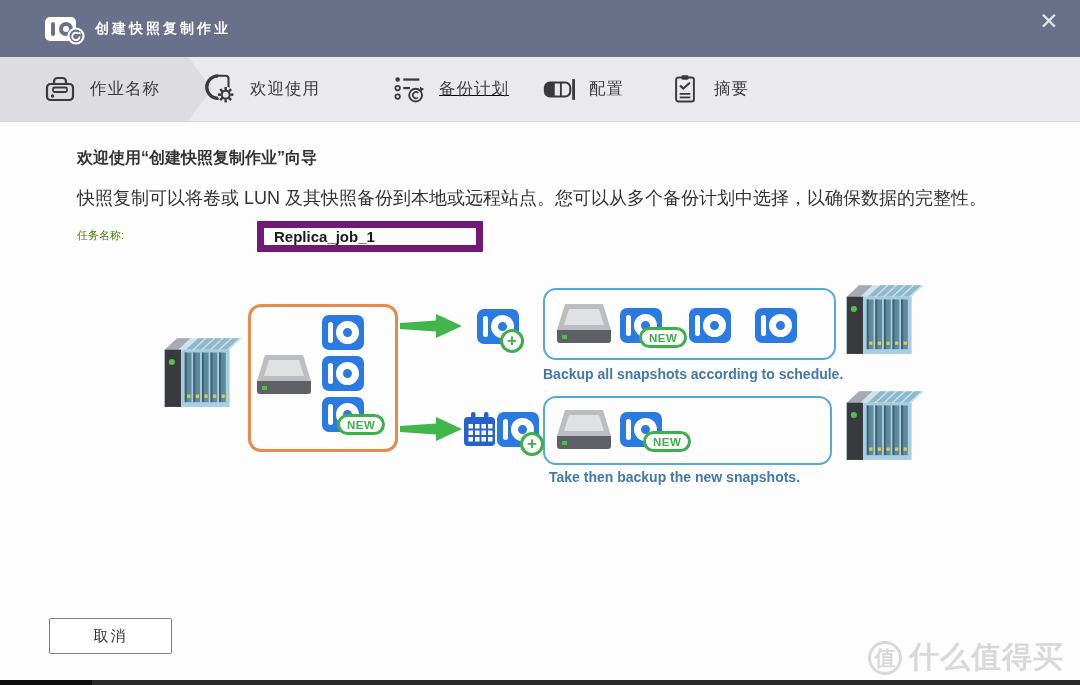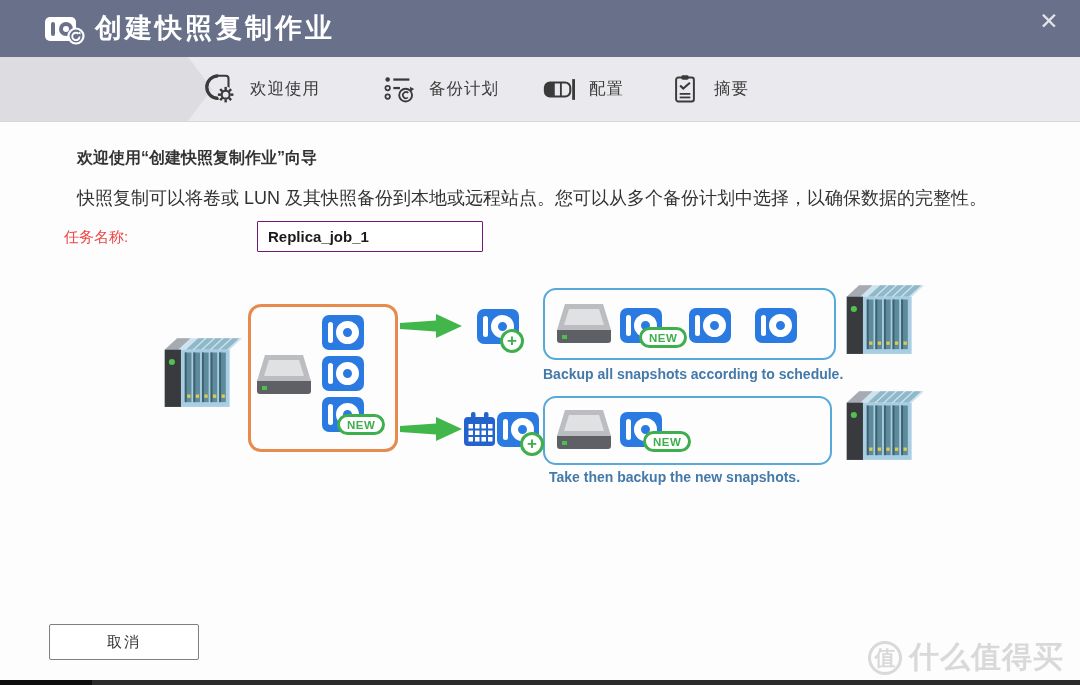--- a/index.html
+++ b/index.html
@@ -5,45 +5,45 @@
   html,body{margin:0;padding:0;background:#fff;}
   .app{
     position:relative;width:1080px;height:685px;overflow:hidden;background:#fdfdfe;
     font-family:"Liberation Sans","DejaVu Sans",sans-serif;
   }
   
   .titlebar{position:absolute;left:0;top:0;width:1080px;height:57px;background:#68708a;}
   .titlebar .app-icon{position:absolute;left:44px;top:13px;}
   .titlebar .title{
     position:absolute;left:95px;top:0;height:53px;line-height:57px;
-    color:#ffffff;font-size:27px;font-weight:bold;letter-spacing:3px;
+    color:#ffffff;font-size:14px;font-weight:bold;letter-spacing:3px;
   }
   .titlebar .close{
     position:absolute;right:14px;top:4px;width:34px;height:34px;line-height:34px;
     text-align:center;color:#e3e5ea;font-size:23px;cursor:pointer;
   }
   
   .tabbar{
     position:absolute;left:0;top:57px;width:1080px;height:64px;
     background:#eaeaee;border-bottom:1px solid #d8d8dc;
   }
   .active-bg{
     position:absolute;left:0;top:0;width:212px;height:64px;background:#dcdce1;
     clip-path:polygon(0 0,188px 0,212px 32px,188px 64px,0 64px);
   }
   .tab{position:absolute;top:0;height:64px;display:flex;align-items:center;gap:13px;cursor:pointer;}
   .tab .lbl{font-size:16.5px;color:#3c3c3c;letter-spacing:1px;white-space:nowrap;}
-  .tab.t1{left:43px;} .tab.t2{left:203px;} .tab.t3{left:382px;} .tab.t4{left:542px;} .tab.t5{left:669px;text-align:right;}
+  .tab.t1{left:43px;} .tab.t2{left:203px;} .tab.t3{left:392px;text-decoration:underline;} .tab.t4{left:542px;} .tab.t5{left:669px;text-align:right;}
   
   .heading{position:absolute;left:77px;top:148px;font-size:16px;font-weight:bold;color:#333;}
   .desc{position:absolute;left:77px;top:186px;font-size:18px;color:#333;white-space:nowrap;}
-  .job-label{position:absolute;left:64px;top:228px;font-size:15px;color:#ef4444;}
+  .job-label{position:absolute;left:77px;top:228px;font-size:11px;color:#4d7c0f;}
   .job-input{
     position:absolute;left:257px;top:221px;width:226px;height:31px;box-sizing:border-box;
-    border:1px solid #701a75;border-radius:1px;padding:0 0 0 10px;
+    border:7px solid #701a75;border-radius:1px;padding:0 0 0 10px;
     font-family:"Liberation Sans","DejaVu Sans",sans-serif;
     font-size:15px;font-weight:bold;color:#1b1b1b;background:#fff;outline:none;
   }
   
   .abs{position:absolute;}
   .group-box{box-sizing:border-box;border-radius:13px;background:transparent;}
   .orange-box{left:248px;top:304px;width:150px;height:148px;border:3px solid #e68a4e;}
   .blue-box{border:2px solid #57a9da;}
   .bb-top{left:543px;top:288px;width:293px;height:72px;}
   .bb-bottom{left:543px;top:396px;width:289px;height:69px;}
@@ -74,21 +74,21 @@
     position:absolute;width:24px;height:24px;box-sizing:border-box;background:#fff;
     border:3px solid #3fae4c;border-radius:50%;color:#3fae4c;
     font-size:17px;font-weight:bold;line-height:17px;text-align:center;z-index:2;
   }
   
   .btn{
     position:absolute;height:36px;background:#fff;border:1px solid #7f7f7f;border-radius:2px;
     font-family:"Liberation Sans","DejaVu Sans",sans-serif;
     font-size:15px;color:#333;letter-spacing:2px;cursor:pointer;
   }
-  .btn-cancel{left:49px;top:618px;width:150px;margin-top:6px;}
+  .btn-cancel{left:49px;top:618px;width:123px;}
   .btn-next{left:891px;top:618px;width:149px;}
   
   .watermark{
     position:absolute;right:16px;bottom:7px;display:flex;align-items:center;gap:7px;
     color:#d9d9d9;z-index:5;pointer-events:none;
   }
   .watermark .wm-circle{
     width:34px;height:34px;box-sizing:border-box;border:3px solid #d9d9d9;border-radius:50%;
     font-size:21px;font-weight:bold;display:flex;align-items:center;justify-content:center;
   }
@@ -112,20 +112,29 @@
       <path d="M35.6,23.5 a3.7,3.7 0 1 1 -1.2,-2.8" fill="none" stroke="#ffffff" stroke-width="1.9"></path>
       <polygon points="36.8,21.5 33.6,20.6 36.2,18.2" fill="#ffffff"></polygon>
     </svg>
     <div class="title">创建快照复制作业</div>
     <div class="close">✕</div>
   </div>
 
   <div class="tabbar">
     <div class="active-bg"></div>
 
+    <div class="tab t1">
+      <svg width="34" height="32" viewBox="0 0 34 32">
+        <rect x="4" y="11" width="26" height="16" rx="3.5" fill="none" stroke="#3a3a3a" stroke-width="2.2"></rect>
+        <path d="M11,11 V8.5 a3.5,3.5 0 0 1 3.5,-3.5 h5 a3.5,3.5 0 0 1 3.5,3.5 V11" fill="none" stroke="#3a3a3a" stroke-width="2.2"></path>
+        <rect x="10" y="14.5" width="14" height="4.5" rx="1.5" fill="none" stroke="#3a3a3a" stroke-width="1.8"></rect>
+        <circle cx="9.5" cy="23" r="1.7" fill="#3a3a3a"></circle>
+      </svg>
+      <span class="lbl">作业名称</span>
+    </div>
 
     <div class="tab t2">
       <svg width="34" height="34" viewBox="0 0 36 34">
         <path d="M16,3 h8 a3,3 0 0 1 3,3 v18 a3,3 0 0 1 -3,3 h-8 a12,12 0 0 1 0,-24 z" fill="none" stroke="#3a3a3a" stroke-width="2.2"></path>
         <path d="M16,3 a12,12 0 0 0 0,24" fill="none" stroke="#3a3a3a" stroke-width="3.4"></path>
         <circle cx="24" cy="23" r="8.4" fill="#eaeaee"></circle>
         <circle cx="24" cy="23" r="4.2" fill="#eaeaee" stroke="#3a3a3a" stroke-width="2.2"></circle>
         <g stroke="#3a3a3a" stroke-width="2.6">
           <line x1="29" y1="23" x2="32.2" y2="23"></line>
           <line x1="27.5" y1="26.5" x2="29.8" y2="28.8"></line>

